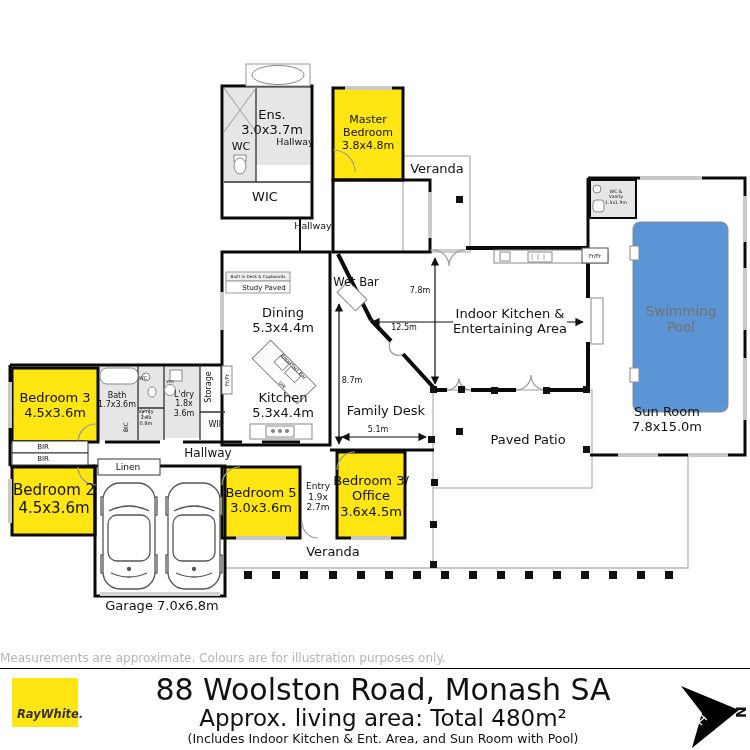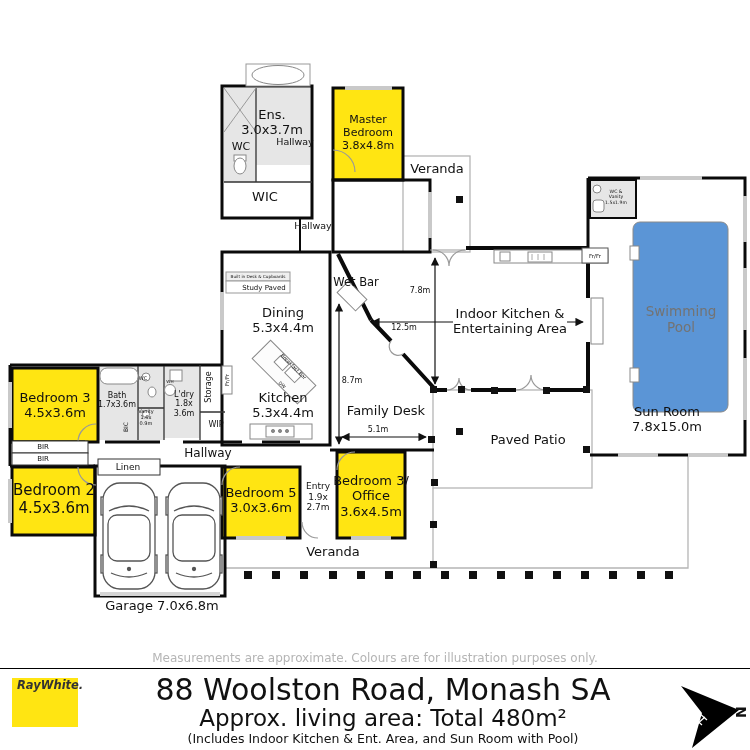--- a/index.html
+++ b/index.html
@@ -5,27 +5,27 @@
   html,body{margin:0;padding:0;background:#fff;}
   .canvas{position:relative;width:750px;height:750px;background:#fff;overflow:hidden;
           font-family:"DejaVu Sans","Liberation Sans",sans-serif;color:#111;}
   svg{position:absolute;left:0;top:0;}
   .lbl{position:absolute;transform:translate(-50%,-50%);white-space:pre-line;text-align:center;
        line-height:1.18;color:#111;pointer-events:none;}
   .rot90{transform:translate(-50%,-50%) rotate(-90deg);}
   .rot45{transform:translate(-50%,-50%) rotate(45deg);}
   .pool-text{color:#737373;font-weight:500;}
   .footer-line{position:absolute;left:0;top:668px;width:750px;border-top:1.6px solid #000;}
-  .disclaimer{position:absolute;left:0;top:651px;width:750px;text-align:center;
+  .disclaimer{position:absolute;left:0;top:651px;width:750px;text-align:left;
               font-size:12px;color:#b5b5b5;}
   .address{position:absolute;left:0;top:672px;width:766px;text-align:center;font-size:30px;}
   .living{position:absolute;left:0;top:705px;width:766px;text-align:center;font-size:23px;}
   .includes{position:absolute;left:0;top:731px;width:766px;text-align:center;font-size:12.5px;}
   .logo{position:absolute;left:12px;top:678px;width:66px;height:49px;
-        background:var(--room-highlight,#ffe512);display:flex;}
+        background:var(--room-highlight,#ffe512);display:flex;align-items:flex-end;}
   .logo span{font-size:11.5px;font-weight:bold;font-style:italic;color:#333;padding:0 0 6px 5px;}
   .north-n{position:absolute;left:741px;top:712px;transform:translate(-50%,-50%) rotate(90deg);
            font-size:14px;font-weight:bold;}
 </style>
 </head>
 <body>
 
 <div class="canvas">
 
 <svg width="750" height="750" viewBox="0 0 750 750">

